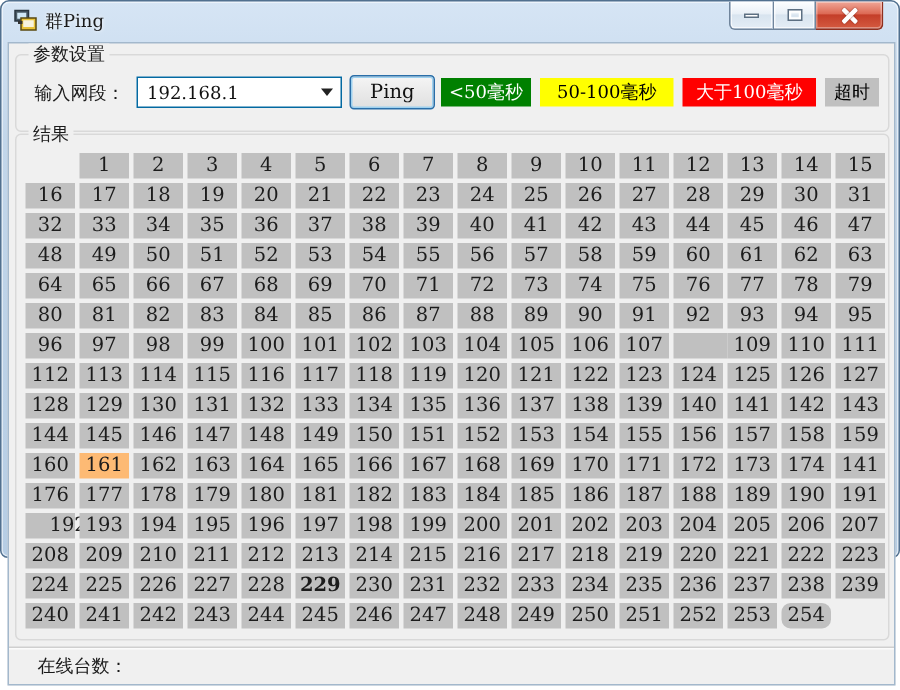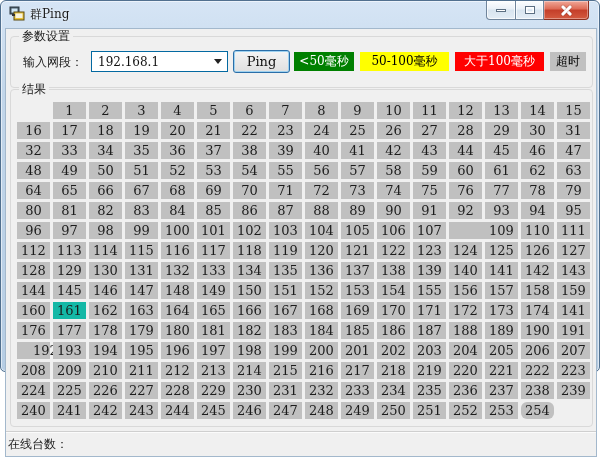--- a/index.html
+++ b/index.html
@@ -111,21 +111,21 @@
   }
   .cell.blank { visibility:hidden; }
 
   
   .statusbar {
     position:absolute; left:0; right:0; bottom:0; height:25px;
     border-top:1px solid #cfcfcf; background:#f0f0f0;
     box-shadow:inset 0 1px 0 #fbfbfb;
   }
   .statusbar-text {
-    position:absolute; left:2px; top:0; height:25px; line-height:25px;
+    position:absolute; left:19px; top:0; height:25px; line-height:25px;
     font-size:12px; color:#1a1a1a;
   }
 </style>
 </head>
 <body>
 
 <div class="window">
 
   <div class="titlebar">
     <svg class="app-icon" viewBox="0 0 16 16">
@@ -324,21 +324,21 @@
           <div class="cell" style="background: rgb(192, 192, 192);">151</div>
           <div class="cell" style="background: rgb(192, 192, 192);">152</div>
           <div class="cell" style="background: rgb(192, 192, 192);">153</div>
           <div class="cell" style="background: rgb(192, 192, 192);">154</div>
           <div class="cell" style="background: rgb(192, 192, 192);">155</div>
           <div class="cell" style="background: rgb(192, 192, 192);">156</div>
           <div class="cell" style="background: rgb(192, 192, 192);">157</div>
           <div class="cell" style="background: rgb(192, 192, 192);">158</div>
           <div class="cell" style="background: rgb(192, 192, 192);">159</div>
           <div class="cell" style="background: rgb(192, 192, 192);">160</div>
-          <div class="cell" style="background: #14b8a6;">161</div>
+          <div class="cell" style="background: #fdba74;">161</div>
           <div class="cell" style="background: rgb(192, 192, 192);">162</div>
           <div class="cell" style="background: rgb(192, 192, 192);">163</div>
           <div class="cell" style="background: rgb(192, 192, 192);">164</div>
           <div class="cell" style="background: rgb(192, 192, 192);">165</div>
           <div class="cell" style="background: rgb(192, 192, 192);">166</div>
           <div class="cell" style="background: rgb(192, 192, 192);">167</div>
           <div class="cell" style="background: rgb(192, 192, 192);">168</div>
           <div class="cell" style="background: rgb(192, 192, 192);">169</div>
           <div class="cell" style="background: rgb(192, 192, 192);">170</div>
           <div class="cell" style="background: rgb(192, 192, 192);">171</div>
@@ -392,21 +392,21 @@
           <div class="cell" style="background: rgb(192, 192, 192);">219</div>
           <div class="cell" style="background: rgb(192, 192, 192);">220</div>
           <div class="cell" style="background: rgb(192, 192, 192);">221</div>
           <div class="cell" style="background: rgb(192, 192, 192);">222</div>
           <div class="cell" style="background: rgb(192, 192, 192);">223</div>
           <div class="cell" style="background: rgb(192, 192, 192);">224</div>
           <div class="cell" style="background: rgb(192, 192, 192);">225</div>
           <div class="cell" style="background: rgb(192, 192, 192);">226</div>
           <div class="cell" style="background: rgb(192, 192, 192);">227</div>
           <div class="cell" style="background: rgb(192, 192, 192);">228</div>
-          <div class="cell" style="background: rgb(192, 192, 192);">229</div>
+          <div class="cell" style="background: rgb(192, 192, 192); font-weight: bold;">229</div>
           <div class="cell" style="background: rgb(192, 192, 192);">230</div>
           <div class="cell" style="background: rgb(192, 192, 192);">231</div>
           <div class="cell" style="background: rgb(192, 192, 192);">232</div>
           <div class="cell" style="background: rgb(192, 192, 192);">233</div>
           <div class="cell" style="background: rgb(192, 192, 192);">234</div>
           <div class="cell" style="background: rgb(192, 192, 192);">235</div>
           <div class="cell" style="background: rgb(192, 192, 192);">236</div>
           <div class="cell" style="background: rgb(192, 192, 192);">237</div>
           <div class="cell" style="background: rgb(192, 192, 192);">238</div>
           <div class="cell" style="background: rgb(192, 192, 192);">239</div>

